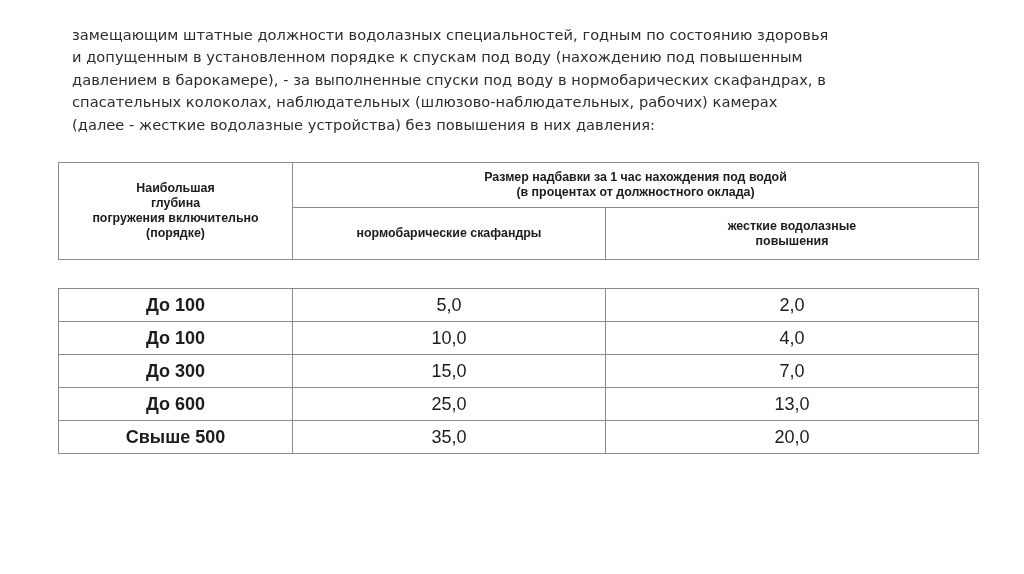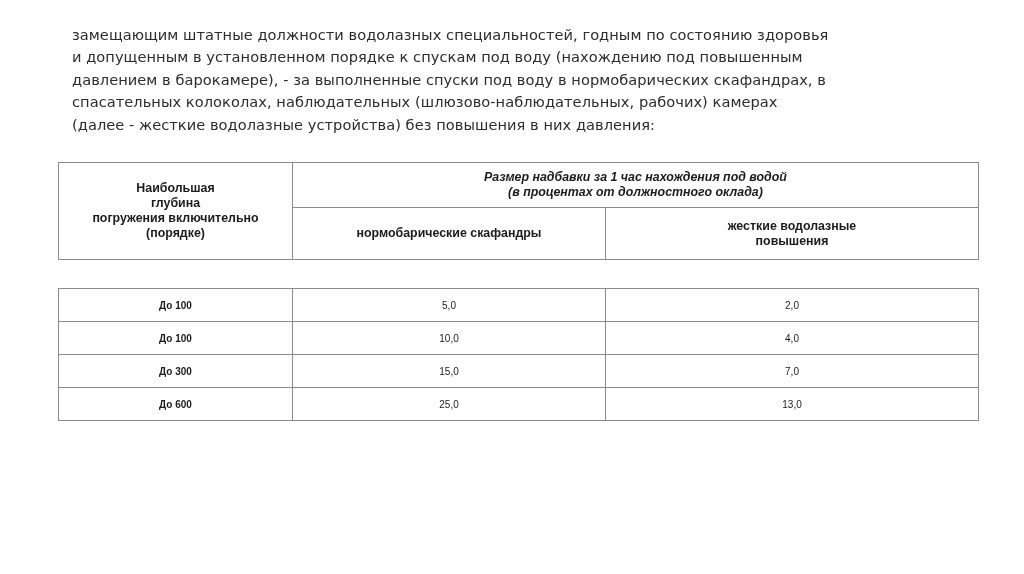--- a/index.html
+++ b/index.html
@@ -79,21 +79,21 @@
 
   
   .tbl-body {
     left: 58px;
     top: 288px;
     width: 920px;
   }
   .tbl-body td {
     height: 32px;
     font-weight: 700;
-    font-size: 10px;
+    font-size: 18px;
   }
   .tbl-body td.num {
     font-weight: 400;
   }
 </style>
 </head>
 <body>
 
 <div class="page">
 
@@ -110,21 +110,21 @@
       <col class="c-depth">
       <col class="c-norm">
       <col class="c-rigid">
     </colgroup>
     <tbody>
       <tr>
         <td rowspan="2" class="cell-depth-title" style="white-space: pre-line;">Наибольшая
 глубина
 погружения включительно
 (порядке)</td>
-        <td colspan="2" class="cell-group-title" style="white-space: pre-line; height: 44px; font-style: italic;">Размер надбавки за 1 час нахождения под водой
+        <td colspan="2" class="cell-group-title" style="white-space: pre-line; height: 44px;">Размер надбавки за 1 час нахождения под водой
 (в процентах от должностного оклада)</td>
       </tr>
       <tr>
         <td class="cell-sub" style="white-space: pre-line; height: 51px;">нормобарические скафандры</td>
         <td class="cell-sub" style="white-space: pre-line; height: 51px;">жесткие водолазные
 повышения</td>
       </tr>
     </tbody>
   </table>
 
@@ -148,16 +148,21 @@
       <tr>
         <td>До 300</td>
         <td class="num">15,0</td>
         <td class="num">7,0</td>
       </tr>
       <tr>
         <td>До 600</td>
         <td class="num">25,0</td>
         <td class="num">13,0</td>
       </tr>
+      <tr>
+        <td>Свыше 500</td>
+        <td class="num">35,0</td>
+        <td class="num">20,0</td>
+      </tr>
     </tbody>
   </table>
 
 </div>
 
 </body></html>

